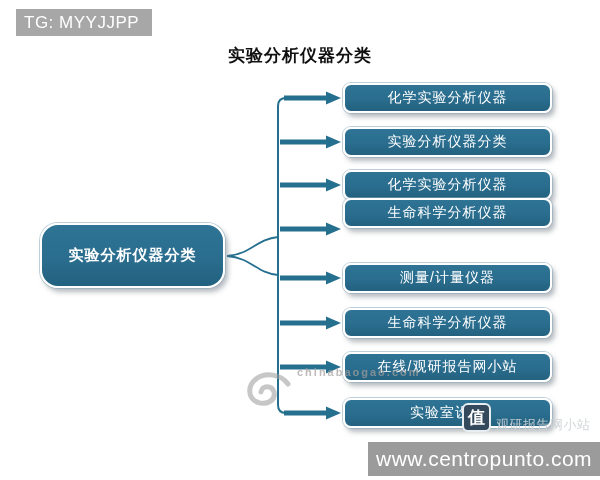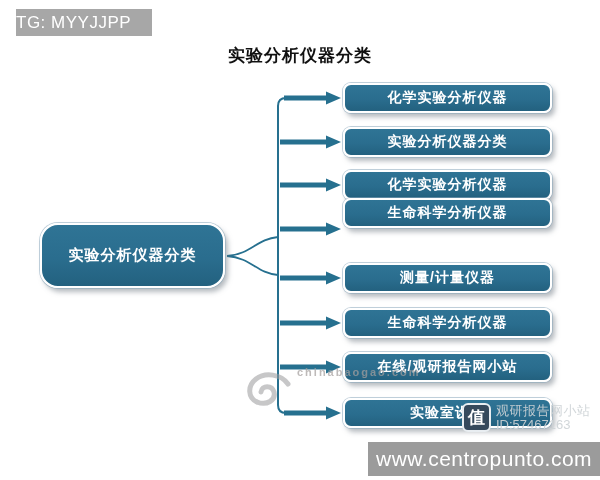--- a/index.html
+++ b/index.html
@@ -5,21 +5,21 @@
   html,body{margin:0;padding:0;}
   body{
     width:600px;height:480px;position:relative;overflow:hidden;
     background:#ffffff;
     font-family:"Liberation Sans","DejaVu Sans",sans-serif;
   }
   
   .tag-bar{
     position:absolute;left:16px;top:9px;width:136px;height:27px;
     background:#a7a7a7;color:#ffffff;font-size:17px;line-height:27px;
-    box-sizing:border-box;letter-spacing:.5px;
+    padding-left:8px;box-sizing:border-box;letter-spacing:.5px;
   }
   
   .chart-title{
     position:absolute;left:0;top:44px;width:600px;text-align:center;
     font-size:17px;font-weight:bold;color:#111111;letter-spacing:1px;
   }
   
   .connectors{position:absolute;left:0;top:0;z-index:1;}
   
   .root-node{
@@ -30,21 +30,21 @@
     display:flex;align-items:center;justify-content:center;
     color:#ffffff;font-size:15px;font-weight:bold;letter-spacing:1px;
   }
   
   .cat-box{
     position:absolute;left:343px;width:209px;height:30px;z-index:2;
     background:linear-gradient(180deg,#2f7495 0%,#2a6d8e 55%,#23617f 100%);
     border:2px solid #ffffff;border-radius:8px;box-sizing:border-box;
     box-shadow:0 0 0 1px rgba(140,170,190,.55),3px 4px 5px rgba(110,120,130,.5);
     display:flex;align-items:center;justify-content:center;
-    color:#ffffff;font-size:14px;font-weight:bold;letter-spacing:1px;
+    color:#ffffff;font-size:14px;font-weight:normal;letter-spacing:1px;
   }
   
   .watermark{
     position:absolute;left:243px;top:364px;z-index:3;pointer-events:none;
     display:flex;align-items:flex-start;
   }
   .wm-logo{margin-top:6px;opacity:.55;}
   .wm-texts{margin-left:4px;}
   .wm-name{
     font-size:27px;font-weight:bold;color:rgba(140,140,142,.62);
@@ -57,21 +57,21 @@
   
   .site-badge{
     position:absolute;left:462px;top:403px;z-index:4;display:flex;align-items:center;
   }
   .badge-icon{
     width:29px;height:29px;border-radius:6px;background:#35495c;
     border:2px solid #e8edf1;box-sizing:border-box;color:#ffffff;
     font-size:17px;font-weight:bold;display:flex;align-items:center;justify-content:center;
   }
   .badge-texts{margin-left:5px;color:rgba(205,210,214,.92);}
-  .badge-site{font-size:13px;line-height:14px;letter-spacing:.5px;}
+  .badge-site{font-size:13px;line-height:14px;letter-spacing:.5px;margin-top:15px;}
   .badge-id{font-size:13px;line-height:14px;}
   
   .footer-bar{
     position:absolute;left:368px;top:442px;width:232px;height:34px;z-index:5;
     background:#9b9b9b;color:#ffffff;display:flex;align-items:center;
     font-size:21px;font-weight:400;letter-spacing:.5px;padding-left:8px;
   }
 </style>
 </head>
 <body>
@@ -149,19 +149,18 @@
   </svg>
   <div class="wm-texts">
     <div class="wm-url">chinabaogao.com</div>
   </div>
 </div>
 
 <div class="site-badge">
   <div class="badge-icon">值</div>
   <div class="badge-texts">
     <div class="badge-site">观研报告网小站</div>
-    <div class="badge-id">ID:57467163</div>
   </div>
 </div>
 
 <div class="footer-bar">
   <span>www.centropunto.com</span>
 </div>
 
 </body></html>

